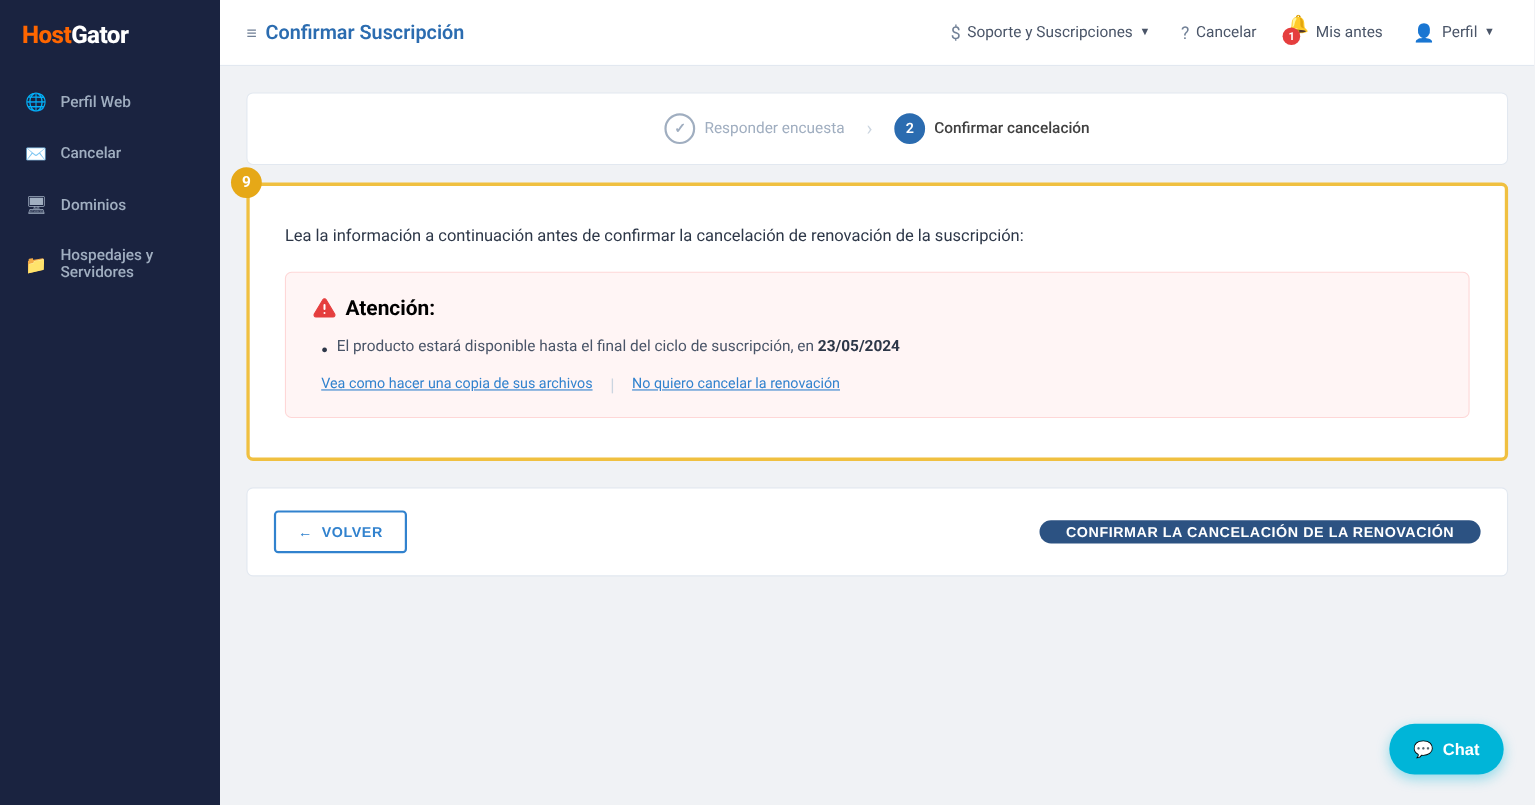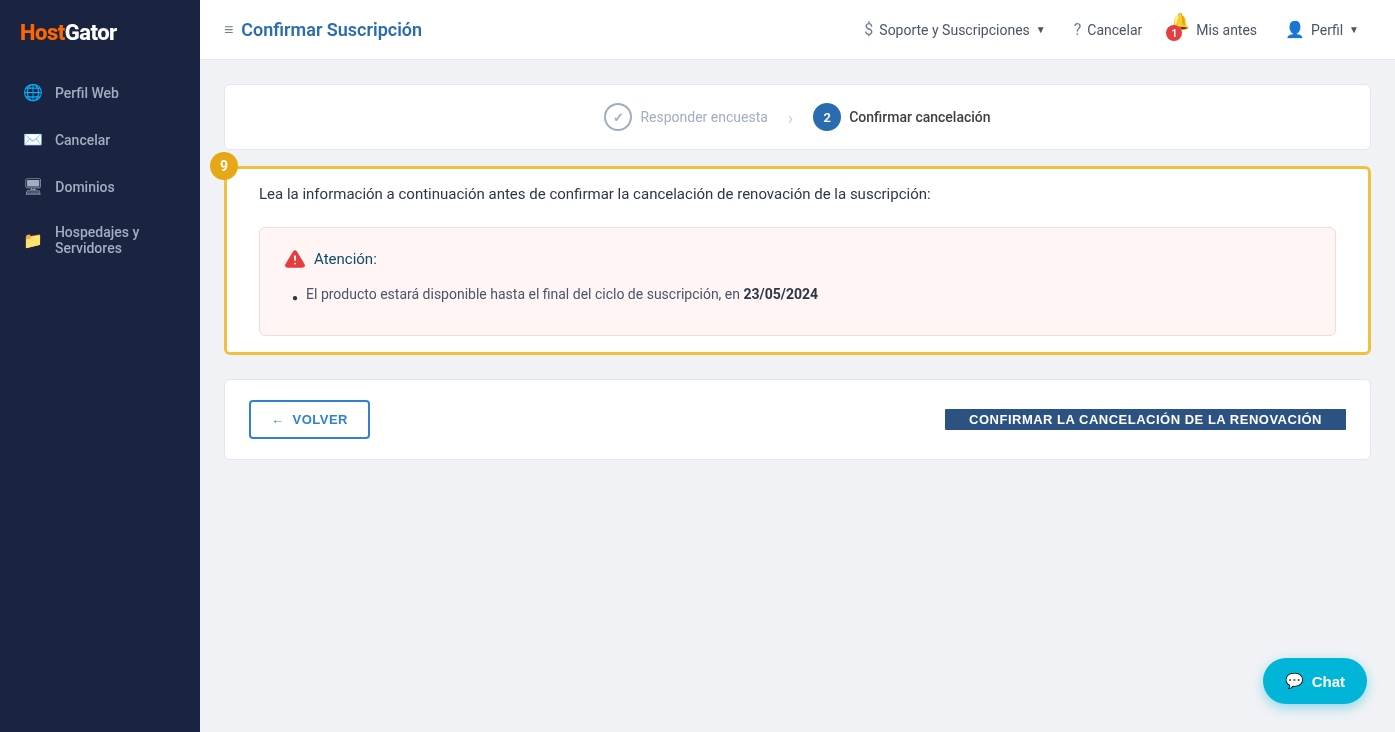--- a/index.html
+++ b/index.html
@@ -177,21 +177,21 @@
       font-size: 14px;
       display: flex;
       align-items: center;
       justify-content: center;
       z-index: 10;
     }
     .main-panel {
       background: white;
       border: 3px solid #f0c040;
       border-radius: 6px;
-      padding: 16px 32px;
+      padding: 36px 32px;
     }
     .panel-intro {
       font-size: 15px;
       color: #2d3748;
       margin-bottom: 24px;
       font-weight: 400;
     }
 
     
     .alert-box {
@@ -205,23 +205,23 @@
       align-items: center;
       gap: 8px;
       margin-bottom: 14px;
     }
     .alert-icon {
       width: 22px;
       height: 22px;
       flex-shrink: 0;
     }
     .alert-title {
-      font-size: 15px;
-      font-weight: 400;
-      color: #0c4a6e;
+      font-size: 19px;
+      font-weight: 700;
+      color: #000000;
     }
     .alert-list {
       list-style: none;
       padding-left: 8px;
     }
     .alert-list li {
       display: flex;
       align-items: flex-end;
       gap: 8px;
       font-size: 14px;
@@ -278,21 +278,21 @@
       text-transform: uppercase;
     }
     .btn-confirm {
       padding: 3px 24px;
       background: #2c5282;
       color: white;
       border: none;
       font-size: 13px;
       font-weight: 700;
       letter-spacing: 0.5px;
-      border-radius: 1px;
+      border-radius: 12px;
       cursor: pointer;
       text-transform: uppercase;
     }
 
     
     .chat-btn {
       position: fixed;
       bottom: 28px;
       right: 28px;
       background: #00b5d8;
@@ -397,20 +397,25 @@
               <line x1="12" y1="9" x2="12" y2="13" stroke="white" stroke-width="2" stroke-linecap="round"></line>
               <circle cx="12" cy="17" r="1" fill="white"></circle>
             </svg>
             <span class="alert-title">Atención:</span>
           </div>
           <ul class="alert-list">
             <li>
               <span>El producto estará disponible hasta el final del ciclo de suscripción, en <strong>23/05/2024</strong></span>
             </li>
           </ul>
+          <div class="alert-links">
+            <a class="alert-link">Vea como hacer una copia de sus archivos</a>
+            <span class="link-separator">|</span>
+            <a class="alert-link">No quiero cancelar la renovación</a>
+          </div>
         </div>
       </div>
     </div>
 
     <div class="footer-actions">
       <button class="btn-back">
         <span>←</span>
         <span>VOLVER</span>
       </button>
       <button class="btn-confirm">CONFIRMAR LA CANCELACIÓN DE LA RENOVACIÓN</button>

